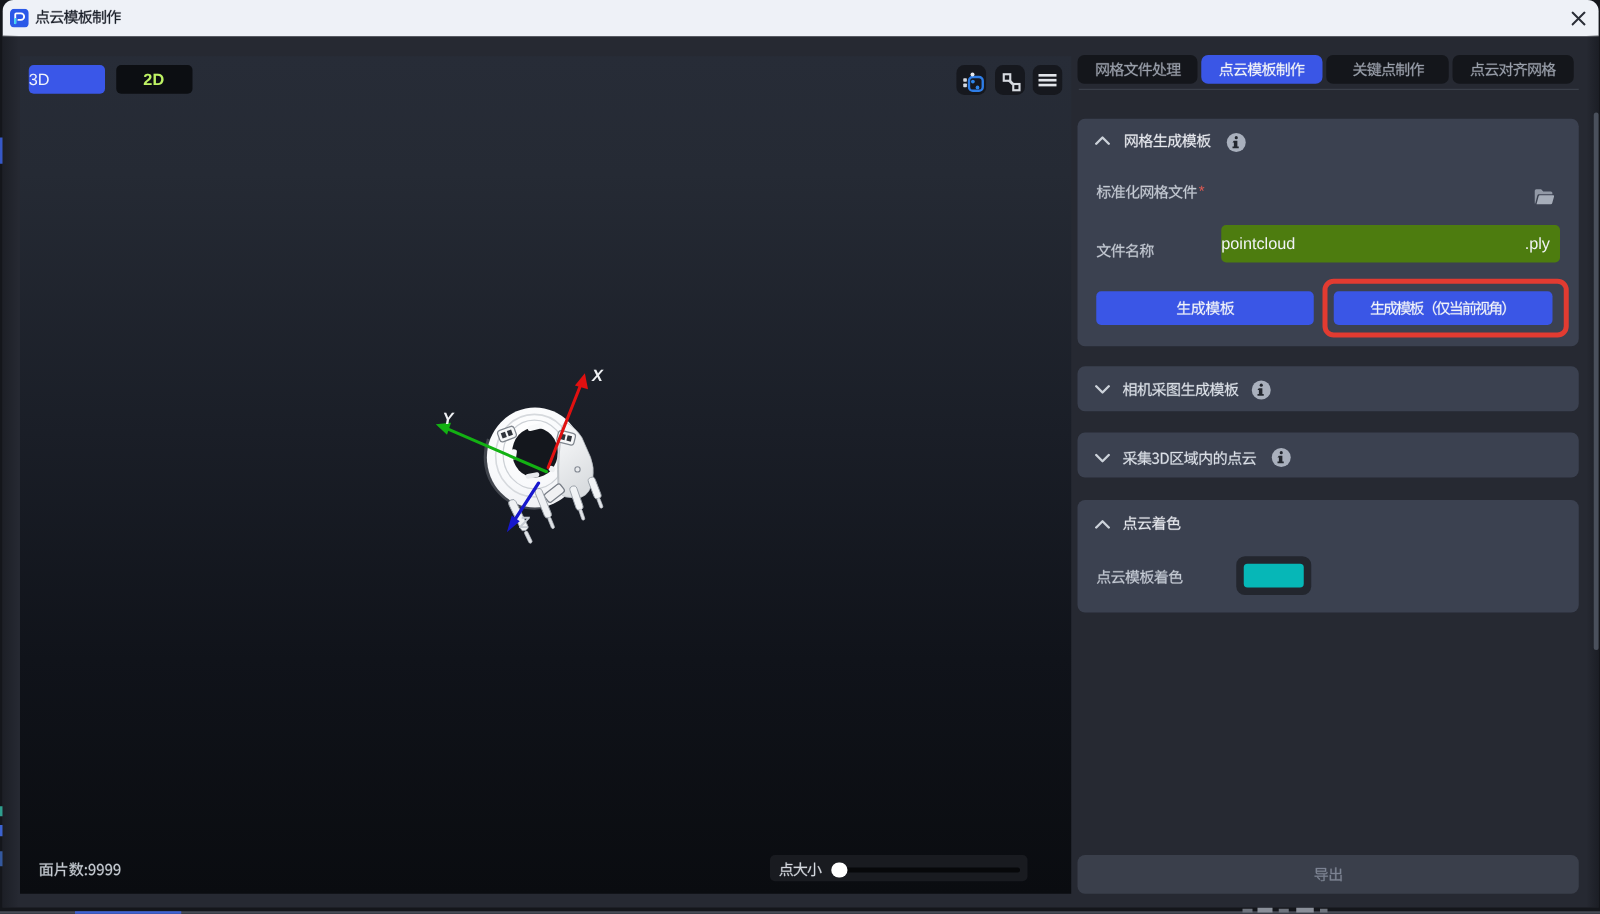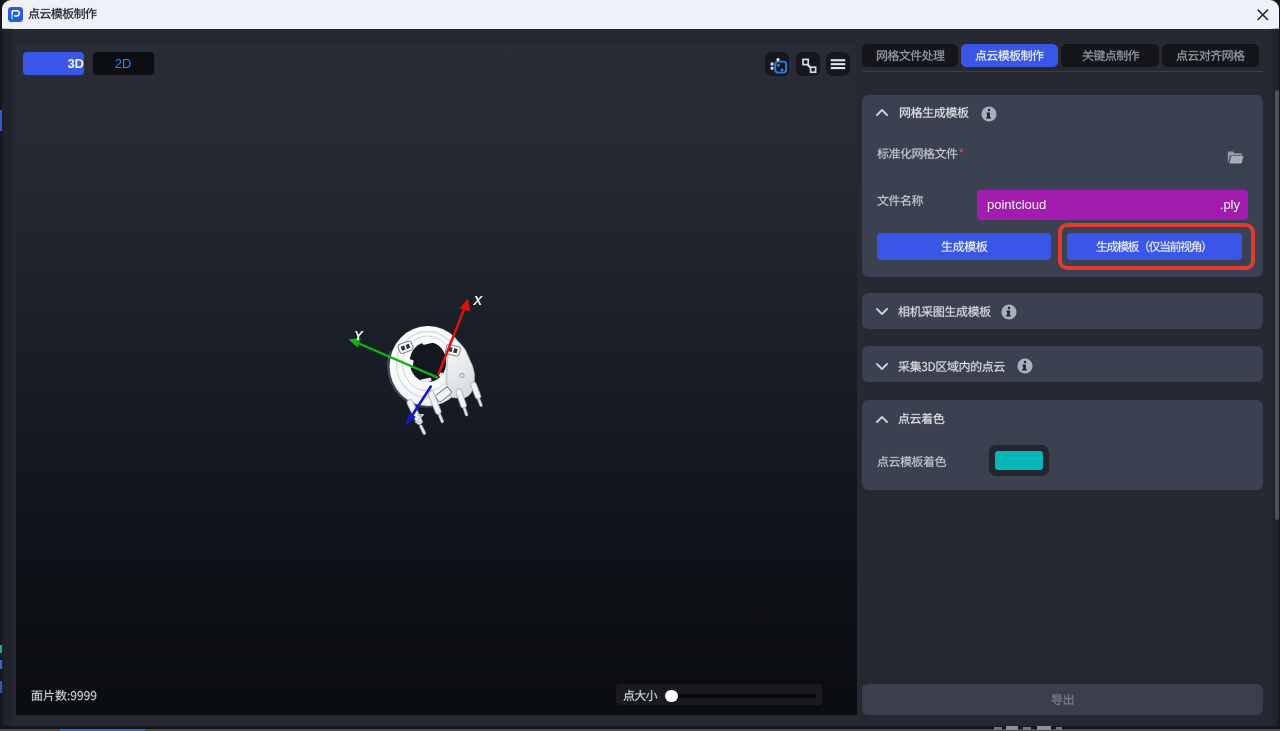--- a/index.html
+++ b/index.html
@@ -24,22 +24,22 @@
 <path d="M4.2 11.5 V8.2" stroke="#35d3f0" stroke-width="1.6" stroke-linecap="round"></path>
 </svg>
 <svg style="position:absolute;left:26px;top:6.0px" width="70" height="16" viewBox="0 -12.0 70 16">
         <path fill="#1c212b" stroke="#1c212b" stroke-width="0.25" d="M2.8 -5.6L9.1 -5.6L9.1 -3.4L2.8 -3.4ZM4.1 -1.5C4.2 -0.8 4.3 0.3 4.3 0.9L5.2 0.7C5.2 0.2 5.1 -0.8 4.9 -1.6ZM6.6 -1.5C6.9 -0.8 7.3 0.2 7.4 0.8L8.3 0.6C8.1 0.0 7.8 -1.0 7.4 -1.7ZM9.0 -1.6C9.6 -0.9 10.3 0.2 10.6 0.9L11.4 0.5C11.1 -0.2 10.4 -1.2 9.8 -1.9ZM2.1 -1.9C1.8 -1.0 1.1 0.0 0.5 0.6L1.3 0.9C2.0 0.3 2.6 -0.7 3.0 -1.6ZM2.0 -6.4L2.0 -2.6L10.0 -2.6L10.0 -6.4L6.4 -6.4L6.4 -8.0L10.9 -8.0L10.9 -8.8L6.4 -8.8L6.4 -10.1L5.5 -10.1L5.5 -6.4ZM13.4 -9.1L13.4 -8.2L21.5 -8.2L21.5 -9.1ZM13.1 0.5C13.6 0.3 14.3 0.3 20.9 -0.3C21.2 0.2 21.4 0.6 21.6 1.0L22.5 0.5C21.9 -0.6 20.7 -2.4 19.7 -3.7L18.8 -3.3C19.3 -2.7 19.9 -1.9 20.4 -1.1L14.3 -0.7C15.3 -1.8 16.2 -3.3 17.1 -4.8L22.7 -4.8L22.7 -5.7L12.1 -5.7L12.1 -4.8L15.8 -4.8C15.0 -3.3 14.0 -1.8 13.7 -1.4C13.3 -0.9 13.0 -0.6 12.7 -0.5C12.9 -0.2 13.0 0.3 13.1 0.5ZM28.5 -5.0L32.6 -5.0L32.6 -4.1L28.5 -4.1ZM28.5 -6.5L32.6 -6.5L32.6 -5.7L28.5 -5.7ZM31.6 -10.1L31.6 -9.1L29.7 -9.1L29.7 -10.1L28.9 -10.1L28.9 -9.1L27.1 -9.1L27.1 -8.3L28.9 -8.3L28.9 -7.4L29.7 -7.4L29.7 -8.3L31.6 -8.3L31.6 -7.4L32.5 -7.4L32.5 -8.3L34.1 -8.3L34.1 -9.1L32.5 -9.1L32.5 -10.1ZM27.6 -7.2L27.6 -3.5L30.1 -3.5C30.0 -3.1 30.0 -2.8 29.9 -2.5L26.9 -2.5L26.9 -1.7L29.6 -1.7C29.2 -0.8 28.3 -0.1 26.5 0.2C26.7 0.4 26.9 0.8 27.0 1.0C29.1 0.5 30.1 -0.4 30.6 -1.7C31.2 -0.4 32.3 0.5 33.8 1.0C34.0 0.7 34.2 0.4 34.4 0.2C33.0 -0.1 32.0 -0.7 31.4 -1.7L34.1 -1.7L34.1 -2.5L30.8 -2.5C30.9 -2.8 30.9 -3.1 30.9 -3.5L33.5 -3.5L33.5 -7.2ZM24.9 -10.1L24.9 -7.8L23.4 -7.8L23.4 -6.9L24.9 -6.9L24.9 -6.9C24.6 -5.3 23.9 -3.4 23.2 -2.4C23.3 -2.1 23.6 -1.8 23.7 -1.5C24.1 -2.2 24.6 -3.3 24.9 -4.5L24.9 0.9L25.8 0.9L25.8 -5.2C26.1 -4.6 26.5 -3.8 26.6 -3.4L27.2 -4.1C27.0 -4.5 26.1 -6.0 25.8 -6.4L25.8 -6.9L27.0 -6.9L27.0 -7.8L25.8 -7.8L25.8 -10.1ZM36.6 -10.1L36.6 -7.8L34.9 -7.8L34.9 -6.9L36.5 -6.9C36.1 -5.3 35.4 -3.3 34.6 -2.4C34.7 -2.1 35.0 -1.7 35.1 -1.5C35.6 -2.3 36.2 -3.7 36.6 -5.1L36.6 0.9L37.4 0.9L37.4 -5.5C37.7 -4.9 38.1 -4.1 38.3 -3.7L38.8 -4.4C38.6 -4.8 37.7 -6.1 37.4 -6.6L37.4 -6.9L38.8 -6.9L38.8 -7.8L37.4 -7.8L37.4 -10.1ZM44.7 -9.9C43.5 -9.3 41.2 -9.1 39.3 -9.0L39.3 -6.0C39.3 -4.1 39.2 -1.4 37.9 0.5C38.1 0.6 38.4 0.8 38.6 1.0C39.9 -0.9 40.2 -3.7 40.2 -5.7L40.6 -5.7C40.9 -4.2 41.4 -2.9 42.2 -1.7C41.4 -0.8 40.5 -0.2 39.5 0.2C39.7 0.4 39.9 0.7 40.0 1.0C41.0 0.5 41.9 -0.1 42.7 -1.0C43.4 -0.1 44.2 0.5 45.2 1.0C45.3 0.7 45.6 0.4 45.8 0.2C44.8 -0.2 44.0 -0.8 43.3 -1.7C44.1 -2.9 44.8 -4.4 45.1 -6.4L44.6 -6.6L44.4 -6.5L40.2 -6.5L40.2 -8.2C42.0 -8.3 44.1 -8.6 45.3 -9.1ZM44.1 -5.7C43.8 -4.4 43.3 -3.4 42.7 -2.4C42.1 -3.4 41.7 -4.5 41.4 -5.7ZM53.7 -9.0L53.7 -2.3L54.6 -2.3L54.6 -9.0ZM55.8 -10.0L55.8 -0.3C55.8 -0.1 55.8 -0.0 55.6 -0.0C55.4 -0.0 54.7 -0.0 54.0 -0.0C54.1 0.2 54.3 0.7 54.3 0.9C55.2 0.9 55.9 0.9 56.2 0.7C56.6 0.6 56.7 0.3 56.7 -0.3L56.7 -10.0ZM47.3 -9.8C47.1 -8.6 46.6 -7.4 46.1 -6.6C46.3 -6.5 46.7 -6.4 46.9 -6.3C47.1 -6.6 47.3 -7.1 47.5 -7.5L49.1 -7.5L49.1 -6.3L46.1 -6.3L46.1 -5.4L49.1 -5.4L49.1 -4.2L46.7 -4.2L46.7 -0.0L47.5 -0.0L47.5 -3.4L49.1 -3.4L49.1 0.9L49.9 0.9L49.9 -3.4L51.6 -3.4L51.6 -0.9C51.6 -0.8 51.6 -0.8 51.4 -0.8C51.3 -0.8 50.9 -0.8 50.4 -0.8C50.5 -0.6 50.6 -0.2 50.7 0.0C51.3 0.0 51.8 0.0 52.1 -0.1C52.4 -0.3 52.4 -0.5 52.4 -0.9L52.4 -4.2L49.9 -4.2L49.9 -5.4L52.8 -5.4L52.8 -6.3L49.9 -6.3L49.9 -7.5L52.4 -7.5L52.4 -8.4L49.9 -8.4L49.9 -10.0L49.1 -10.0L49.1 -8.4L47.8 -8.4C47.9 -8.8 48.0 -9.2 48.1 -9.6ZM63.3 -9.9C62.7 -8.2 61.7 -6.4 60.7 -5.3C60.9 -5.2 61.2 -4.8 61.4 -4.7C62.0 -5.4 62.6 -6.2 63.1 -7.2L63.9 -7.2L63.9 0.9L64.8 0.9L64.8 -2.0L68.4 -2.0L68.4 -2.8L64.8 -2.8L64.8 -4.6L68.3 -4.6L68.3 -5.5L64.8 -5.5L64.8 -7.2L68.5 -7.2L68.5 -8.1L63.5 -8.1C63.8 -8.6 64.0 -9.2 64.2 -9.7ZM60.4 -10.0C59.7 -8.2 58.6 -6.4 57.4 -5.2C57.6 -5.0 57.9 -4.5 58.0 -4.3C58.4 -4.8 58.8 -5.2 59.1 -5.8L59.1 0.9L60.0 0.9L60.0 -7.2C60.5 -8.0 60.9 -8.9 61.3 -9.8Z"></path>
       </svg>
 <svg class="abs" style="left:1255px;top:8.5px" width="12" height="12" viewBox="0 0 12 12">
 <path d="M0.6 0.6 L11 11 M11 0.6 L0.6 11" stroke="#2a2e37" stroke-width="1.6"></path>
       </svg>
 <div class="abs" style="left:14px;top:45px;width:841px;height:670px;
 background:linear-gradient(180deg,#272c37 0%,#252a34 14%,#1a1e27 45%,#10131a 72%,#0a0c10 100%)">
-<div class="abs" style="left:7px;top:7px;width:61px;height:23px;background:#3a57e8;border-radius:4px;color:#f2f4fa;font-weight:bold;font-size:13px;text-align:right;line-height:23px">3D</div>
-<div class="abs" style="left:76.5px;top:7px;width:61px;height:23px;background:#0c0e12;border-radius:4px;color:#3b82f6;font-weight:normal;font-size:13px;text-align:center;line-height:23px">2D</div>
+<div class="abs" style="left:7px;top:7px;width:61px;height:23px;background:#3a57e8;border-radius:4px;color:#f2f4fa;font-weight:normal;font-size:13px;text-align:left;line-height:23px">3D</div>
+<div class="abs" style="left:76.5px;top:7px;width:61px;height:23px;background:#0c0e12;border-radius:4px;color:#bef264;font-weight:bold;font-size:13px;text-align:center;line-height:23px">2D</div>
 <svg class="abs" style="left:749px;top:6.5px" width="24" height="24" viewBox="0 0 24 24">
 <rect width="24" height="24" rx="6.5" fill="#16181e"></rect>
 <rect x="10.2" y="9.6" width="11" height="11" rx="3" fill="none" stroke="#2e7de6" stroke-width="1.9"></rect>
 <circle cx="13.3" cy="13.2" r="1.5" fill="#2e86ea"></circle>
           <circle cx="17" cy="17.9" r="1.5" fill="#2e86ea"></circle>
 <circle cx="13" cy="7.6" r="1.6" fill="#e8ebf0"></circle>
 <rect x="5.6" y="10.5" width="2.9" height="2.9" rx="0.6" fill="#d5d9e0"></rect>
 <rect x="5.6" y="14.8" width="2.9" height="2.9" rx="0.6" fill="#d5d9e0"></rect>
 </svg>
 <svg class="abs" style="left:779.5px;top:6.5px" width="24" height="24" viewBox="0 0 24 24">
@@ -172,21 +172,21 @@
         <path fill="#c6cbd4" stroke="#c6cbd4" stroke-width="0.25" d="M5.6 -9.2L5.6 -8.3L10.8 -8.3L10.8 -9.2ZM9.3 -3.9C9.9 -2.7 10.5 -1.1 10.7 -0.2L11.5 -0.5C11.3 -1.4 10.7 -3.0 10.1 -4.1ZM5.9 -4.1C5.6 -2.8 5.0 -1.5 4.4 -0.7C4.6 -0.6 4.9 -0.3 5.1 -0.2C5.7 -1.1 6.3 -2.5 6.7 -3.9ZM5.1 -6.3L5.1 -5.4L7.6 -5.4L7.6 -0.2C7.6 -0.1 7.6 -0.0 7.4 0.0C7.2 0.0 6.7 0.0 6.1 -0.0C6.2 0.3 6.3 0.6 6.3 0.9C7.2 0.9 7.7 0.9 8.1 0.7C8.4 0.6 8.5 0.3 8.5 -0.2L8.5 -5.4L11.5 -5.4L11.5 -6.3ZM2.4 -10.1L2.4 -7.5L0.6 -7.5L0.6 -6.7L2.2 -6.7C1.8 -5.2 1.1 -3.5 0.3 -2.6C0.5 -2.4 0.7 -2.0 0.8 -1.7C1.4 -2.5 2.0 -3.8 2.4 -5.1L2.4 0.9L3.3 0.9L3.3 -5.3C3.7 -4.7 4.2 -4.0 4.4 -3.6L4.9 -4.3C4.7 -4.7 3.7 -6.0 3.3 -6.4L3.3 -6.7L4.9 -6.7L4.9 -7.5L3.3 -7.5L3.3 -10.1ZM12.1 -9.2C12.7 -8.3 13.4 -7.2 13.7 -6.5L14.5 -6.9C14.2 -7.6 13.5 -8.7 12.9 -9.6ZM12.1 -0.0L13.0 0.4C13.6 -0.7 14.2 -2.3 14.7 -3.6L13.9 -4.1C13.4 -2.6 12.6 -1.0 12.1 -0.0ZM16.7 -4.7L19.3 -4.7L19.3 -3.1L16.7 -3.1ZM16.7 -5.5L16.7 -7.2L19.3 -7.2L19.3 -5.5ZM18.8 -9.7C19.1 -9.1 19.5 -8.4 19.7 -7.9L16.9 -7.9C17.2 -8.5 17.5 -9.1 17.7 -9.8L16.8 -10.0C16.2 -8.1 15.2 -6.3 14.0 -5.2C14.2 -5.1 14.6 -4.7 14.7 -4.6C15.1 -5.0 15.5 -5.5 15.9 -6.1L15.9 1.0L16.7 1.0L16.7 0.1L22.9 0.1L22.9 -0.7L20.1 -0.7L20.1 -2.4L22.4 -2.4L22.4 -3.1L20.1 -3.1L20.1 -4.7L22.5 -4.7L22.5 -5.5L20.1 -5.5L20.1 -7.2L22.7 -7.2L22.7 -7.9L19.7 -7.9L20.5 -8.3C20.3 -8.8 19.9 -9.5 19.5 -10.0ZM16.7 -2.4L19.3 -2.4L19.3 -0.7L16.7 -0.7ZM33.4 -8.3C32.6 -7.1 31.4 -5.9 30.2 -4.9L30.2 -9.9L29.2 -9.9L29.2 -4.2C28.4 -3.6 27.6 -3.1 26.9 -2.8C27.1 -2.6 27.4 -2.3 27.5 -2.1C28.1 -2.4 28.6 -2.7 29.2 -3.0L29.2 -1.0C29.2 0.4 29.6 0.7 30.8 0.7C31.0 0.7 32.6 0.7 32.9 0.7C34.2 0.7 34.4 -0.0 34.5 -2.3C34.3 -2.4 33.9 -2.6 33.6 -2.7C33.6 -0.7 33.5 -0.2 32.8 -0.2C32.5 -0.2 31.1 -0.2 30.8 -0.2C30.3 -0.2 30.2 -0.3 30.2 -0.9L30.2 -3.7C31.7 -4.8 33.2 -6.2 34.3 -7.8ZM26.8 -10.1C26.0 -8.2 24.8 -6.5 23.5 -5.3C23.7 -5.1 24.0 -4.6 24.1 -4.4C24.6 -4.9 25.0 -5.4 25.5 -6.0L25.5 1.0L26.4 1.0L26.4 -7.4C26.9 -8.2 27.3 -9.0 27.6 -9.8ZM36.8 -6.4C37.4 -5.8 38.0 -5.0 38.5 -4.2C38.0 -2.9 37.4 -1.9 36.6 -1.1C36.8 -0.9 37.1 -0.7 37.3 -0.6C38.0 -1.3 38.6 -2.3 39.0 -3.4C39.4 -2.9 39.8 -2.3 40.0 -1.9L40.6 -2.5C40.3 -3.0 39.9 -3.6 39.4 -4.3C39.7 -5.3 40.0 -6.4 40.2 -7.6L39.3 -7.7C39.2 -6.8 39.0 -5.9 38.8 -5.1C38.3 -5.8 37.8 -6.4 37.4 -6.9ZM40.3 -6.4C40.8 -5.8 41.4 -5.0 41.9 -4.2C41.5 -2.9 40.8 -1.8 39.9 -1.0C40.1 -0.9 40.5 -0.6 40.6 -0.5C41.4 -1.2 42.0 -2.2 42.5 -3.4C42.9 -2.7 43.2 -2.1 43.5 -1.5L44.1 -2.1C43.8 -2.7 43.4 -3.5 42.8 -4.3C43.1 -5.3 43.4 -6.4 43.6 -7.6L42.7 -7.7C42.6 -6.8 42.4 -5.9 42.2 -5.1C41.8 -5.7 41.3 -6.3 40.9 -6.9ZM35.6 -9.4L35.6 0.9L36.5 0.9L36.5 -8.5L44.6 -8.5L44.6 -0.2C44.6 -0.0 44.5 0.0 44.3 0.0C44.0 0.1 43.2 0.1 42.5 0.0C42.6 0.3 42.7 0.7 42.8 0.9C43.9 0.9 44.5 0.9 44.9 0.8C45.3 0.6 45.5 0.3 45.5 -0.2L45.5 -9.4ZM52.9 -8.0L55.5 -8.0C55.2 -7.2 54.7 -6.6 54.1 -6.0C53.5 -6.5 53.1 -7.2 52.8 -7.8ZM48.4 -10.1L48.4 -7.5L46.6 -7.5L46.6 -6.7L48.3 -6.7C47.9 -5.0 47.1 -3.1 46.3 -2.1C46.5 -1.9 46.7 -1.5 46.8 -1.3C47.4 -2.1 48.0 -3.4 48.4 -4.8L48.4 0.9L49.3 0.9L49.3 -5.1C49.6 -4.6 50.1 -3.9 50.3 -3.6L50.8 -4.3C50.6 -4.6 49.6 -5.8 49.3 -6.1L49.3 -6.7L50.6 -6.7L50.4 -6.4C50.6 -6.3 50.9 -6.0 51.1 -5.8C51.5 -6.2 51.9 -6.6 52.3 -7.1C52.6 -6.5 53.0 -5.9 53.5 -5.4C52.5 -4.5 51.3 -3.9 50.1 -3.5C50.3 -3.3 50.5 -3.0 50.6 -2.8C50.9 -2.9 51.2 -3.0 51.5 -3.1L51.5 1.0L52.4 1.0L52.4 0.4L55.7 0.4L55.7 0.9L56.6 0.9L56.6 -3.2L57.2 -3.0C57.3 -3.3 57.5 -3.6 57.7 -3.8C56.5 -4.1 55.5 -4.7 54.7 -5.4C55.6 -6.3 56.2 -7.3 56.7 -8.6L56.1 -8.8L55.9 -8.8L53.3 -8.8C53.5 -9.1 53.7 -9.5 53.8 -9.9L53.0 -10.1C52.5 -8.9 51.7 -7.7 50.8 -6.8L50.8 -7.5L49.3 -7.5L49.3 -10.1ZM52.4 -0.3L52.4 -2.7L55.7 -2.7L55.7 -0.3ZM52.1 -3.4C52.8 -3.8 53.5 -4.3 54.1 -4.8C54.7 -4.3 55.4 -3.8 56.2 -3.4ZM62.6 -9.9C62.9 -9.3 63.3 -8.5 63.5 -8.0L64.5 -8.3C64.3 -8.8 63.9 -9.6 63.5 -10.2ZM58.1 -8.0L58.1 -7.1L60.0 -7.1C60.7 -5.3 61.6 -3.7 62.9 -2.4C61.5 -1.3 59.9 -0.5 57.9 0.1C58.1 0.3 58.4 0.7 58.5 0.9C60.5 0.3 62.2 -0.6 63.5 -1.8C64.9 -0.6 66.5 0.3 68.5 0.9C68.6 0.6 68.9 0.2 69.1 0.0C67.2 -0.4 65.6 -1.3 64.2 -2.4C65.4 -3.6 66.4 -5.2 67.1 -7.1L68.9 -7.1L68.9 -8.0ZM63.5 -3.0C62.4 -4.2 61.5 -5.5 60.9 -7.1L66.0 -7.1C65.4 -5.5 64.6 -4.1 63.5 -3.0ZM72.8 -4.1L72.8 -3.2L76.2 -3.2L76.2 1.0L77.1 1.0L77.1 -3.2L80.4 -3.2L80.4 -4.1L77.1 -4.1L77.1 -6.7L79.9 -6.7L79.9 -7.6L77.1 -7.6L77.1 -9.9L76.2 -9.9L76.2 -7.6L74.6 -7.6C74.8 -8.2 74.9 -8.7 75.0 -9.3L74.2 -9.5C73.9 -7.9 73.4 -6.4 72.7 -5.4C72.9 -5.3 73.3 -5.0 73.5 -4.9C73.8 -5.4 74.1 -6.0 74.4 -6.7L76.2 -6.7L76.2 -4.1ZM72.2 -10.0C71.6 -8.2 70.5 -6.4 69.4 -5.2C69.5 -5.0 69.8 -4.6 69.9 -4.4C70.3 -4.8 70.6 -5.2 71.0 -5.8L71.0 0.9L71.9 0.9L71.9 -7.2C72.3 -8.0 72.7 -8.9 73.1 -9.8Z"></path>
       </svg>
 <div class="abs" style="left:957px;top:146px;color:#e05a52;font-size:12px">*</div>
 <svg class="abs" style="left:1224.5px;top:150px" width="17" height="15" viewBox="0 0 17 15">
 <path d="M0.8 12.8 V2.6 Q0.8 1.4 2 1.4 H5.9 L7.6 3.2 H13.7 Q14.9 3.2 14.9 4.4 V5.4 H4.1 Q3.1 5.4 2.9 6.4 L1.2 12.8 Z" fill="#9299a6"></path>
 <path d="M2.2 13.4 L3.9 6.9 Q4.1 6.1 4.9 6.1 H15.5 Q16.5 6.1 16.25 7.1 L14.8 12.4 Q14.55 13.4 13.55 13.4 Z" fill="#a6adb9"></path>
 </svg>
 <svg style="position:absolute;left:875px;top:193.0px" width="48" height="16" viewBox="0 -12.0 48 16">
         <path fill="#c6cbd4" stroke="#c6cbd4" stroke-width="0.25" d="M5.1 -9.9C5.4 -9.3 5.8 -8.5 6.0 -8.0L7.0 -8.3C6.8 -8.8 6.4 -9.6 6.0 -10.2ZM0.6 -8.0L0.6 -7.1L2.5 -7.1C3.2 -5.3 4.1 -3.7 5.4 -2.4C4.0 -1.3 2.4 -0.5 0.4 0.1C0.6 0.3 0.9 0.7 1.0 0.9C3.0 0.3 4.7 -0.6 6.0 -1.8C7.4 -0.6 9.0 0.3 11.0 0.9C11.1 0.6 11.4 0.2 11.6 0.0C9.7 -0.4 8.1 -1.3 6.7 -2.4C7.9 -3.6 8.9 -5.2 9.6 -7.1L11.4 -7.1L11.4 -8.0ZM6.0 -3.0C4.9 -4.2 4.0 -5.5 3.4 -7.1L8.5 -7.1C7.9 -5.5 7.1 -4.1 6.0 -3.0ZM15.3 -4.1L15.3 -3.2L18.7 -3.2L18.7 1.0L19.6 1.0L19.6 -3.2L22.9 -3.2L22.9 -4.1L19.6 -4.1L19.6 -6.7L22.4 -6.7L22.4 -7.6L19.6 -7.6L19.6 -9.9L18.7 -9.9L18.7 -7.6L17.1 -7.6C17.3 -8.2 17.4 -8.7 17.5 -9.3L16.7 -9.5C16.4 -7.9 15.9 -6.4 15.2 -5.4C15.4 -5.3 15.8 -5.0 16.0 -4.9C16.3 -5.4 16.6 -6.0 16.9 -6.7L18.7 -6.7L18.7 -4.1ZM14.7 -10.0C14.1 -8.2 13.0 -6.4 11.9 -5.2C12.0 -5.0 12.3 -4.6 12.4 -4.4C12.8 -4.8 13.1 -5.2 13.5 -5.8L13.5 0.9L14.4 0.9L14.4 -7.2C14.8 -8.0 15.2 -8.9 15.6 -9.8ZM26.2 -6.3C26.8 -5.9 27.5 -5.4 28.0 -4.9C26.6 -4.1 25.1 -3.6 23.6 -3.3C23.7 -3.1 23.9 -2.7 24.0 -2.4C24.7 -2.6 25.4 -2.8 26.0 -3.0L26.0 0.9L26.9 0.9L26.9 0.3L32.3 0.3L32.3 0.9L33.2 0.9L33.2 -4.1L28.4 -4.1C30.4 -5.1 32.1 -6.6 33.1 -8.6L32.5 -8.9L32.4 -8.9L28.1 -8.9C28.4 -9.2 28.7 -9.6 28.9 -9.9L27.9 -10.1C27.2 -9.0 25.8 -7.6 23.8 -6.7C24.0 -6.6 24.3 -6.2 24.5 -6.0C25.6 -6.6 26.6 -7.3 27.3 -8.1L31.8 -8.1C31.1 -7.0 30.0 -6.1 28.8 -5.3C28.3 -5.8 27.5 -6.4 26.9 -6.9ZM32.3 -0.5L26.9 -0.5L26.9 -3.3L32.3 -3.3ZM40.6 -5.4C40.4 -3.9 39.9 -2.4 39.2 -1.4C39.4 -1.3 39.8 -1.1 39.9 -1.0C40.6 -2.0 41.2 -3.6 41.5 -5.2ZM43.9 -5.3C44.4 -4.0 44.9 -2.2 45.1 -1.1L45.9 -1.4C45.7 -2.5 45.2 -4.2 44.7 -5.5ZM40.9 -10.1C40.6 -8.5 40.1 -7.0 39.4 -6.0L39.4 -6.6L37.8 -6.6L37.8 -8.8C38.4 -8.9 39.0 -9.1 39.4 -9.3L38.9 -10.0C38.0 -9.6 36.5 -9.2 35.3 -9.0C35.4 -8.8 35.5 -8.5 35.5 -8.3C36.0 -8.4 36.5 -8.5 37.0 -8.6L37.0 -6.6L35.1 -6.6L35.1 -5.8L36.9 -5.8C36.4 -4.4 35.6 -2.9 34.9 -2.0C35.0 -1.8 35.3 -1.5 35.3 -1.2C35.9 -2.0 36.5 -3.1 37.0 -4.3L37.0 1.0L37.8 1.0L37.8 -4.4C38.2 -3.9 38.7 -3.2 38.9 -2.9L39.4 -3.6C39.2 -3.9 38.2 -5.0 37.8 -5.3L37.8 -5.8L39.3 -5.8L39.2 -5.7C39.4 -5.6 39.8 -5.4 40.0 -5.3C40.4 -5.9 40.8 -6.7 41.1 -7.6L42.3 -7.6L42.3 -0.1C42.3 0.0 42.3 0.1 42.1 0.1C42.0 0.1 41.4 0.1 40.9 0.1C41.0 0.3 41.1 0.7 41.2 0.9C42.0 0.9 42.5 0.9 42.8 0.8C43.1 0.6 43.2 0.4 43.2 -0.1L43.2 -7.6L44.9 -7.6C44.7 -7.2 44.4 -6.7 44.2 -6.3L45.0 -6.1C45.3 -6.8 45.7 -7.6 46.0 -8.4L45.4 -8.5L45.3 -8.5L41.4 -8.5C41.5 -8.9 41.7 -9.4 41.7 -9.9Z"></path>
       </svg>
-<div class="abs" style="left:975px;top:190px;width:271px;height:30px;background:#a21caf;border-radius:4px;color:#f0f2f6;font-size:13px;line-height:30px;padding-left:10px;padding-right:8px">pointcloud<span style="float:right">.ply</span></div>
+<div class="abs" style="left:975px;top:180px;width:271px;height:30px;background:#4d7c0f;border-radius:4px;color:#f0f2f6;font-size:13px;line-height:30px;padding-right:8px">pointcloud<span style="float:right">.ply</span></div>
 <div class="abs" style="left:875px;top:233px;width:174px;height:27px;background:#3a56e6;border-radius:4px"></div>
 <svg style="position:absolute;left:938.8px;top:239.0px" width="48" height="16" viewBox="0 -12.0 48 16">
         <path fill="#f2f4fa" stroke="#f2f4fa" stroke-width="0.25" d="M2.9 -9.9C2.4 -8.2 1.6 -6.5 0.6 -5.4C0.9 -5.3 1.3 -5.1 1.5 -4.9C1.9 -5.4 2.3 -6.1 2.7 -6.9L5.6 -6.9L5.6 -4.2L2.0 -4.2L2.0 -3.4L5.6 -3.4L5.6 -0.3L0.7 -0.3L0.7 0.6L11.4 0.6L11.4 -0.3L6.5 -0.3L6.5 -3.4L10.4 -3.4L10.4 -4.2L6.5 -4.2L6.5 -6.9L10.8 -6.9L10.8 -7.8L6.5 -7.8L6.5 -10.1L5.6 -10.1L5.6 -7.8L3.1 -7.8C3.4 -8.4 3.6 -9.0 3.8 -9.7ZM18.1 -10.1C18.1 -9.4 18.2 -8.7 18.2 -8.0L13.1 -8.0L13.1 -4.7C13.1 -3.1 13.0 -1.0 12.0 0.4C12.2 0.6 12.6 0.9 12.8 1.0C13.9 -0.5 14.1 -3.0 14.1 -4.7L14.1 -4.7L16.3 -4.7C16.2 -2.7 16.2 -1.9 16.0 -1.7C15.9 -1.6 15.8 -1.6 15.6 -1.6C15.4 -1.6 14.9 -1.6 14.3 -1.7C14.5 -1.4 14.6 -1.1 14.6 -0.8C15.2 -0.8 15.7 -0.8 16.1 -0.8C16.4 -0.8 16.6 -0.9 16.8 -1.2C17.0 -1.5 17.1 -2.5 17.1 -5.2C17.1 -5.3 17.2 -5.6 17.2 -5.6L14.1 -5.6L14.1 -7.2L18.2 -7.2C18.4 -5.2 18.7 -3.4 19.1 -2.1C18.3 -1.2 17.4 -0.4 16.4 0.2C16.5 0.3 16.9 0.7 17.0 0.9C17.9 0.3 18.8 -0.3 19.5 -1.1C20.0 0.1 20.8 0.9 21.7 0.9C22.6 0.9 23.0 0.3 23.1 -1.8C22.9 -1.9 22.5 -2.1 22.3 -2.3C22.3 -0.7 22.1 -0.0 21.8 -0.0C21.2 -0.0 20.6 -0.7 20.2 -1.9C21.1 -3.1 21.8 -4.4 22.3 -6.0L21.4 -6.2C21.0 -5.0 20.5 -3.9 19.8 -3.0C19.5 -4.1 19.3 -5.6 19.2 -7.2L23.0 -7.2L23.0 -8.0L19.1 -8.0C19.1 -8.7 19.1 -9.4 19.1 -10.1ZM19.7 -9.5C20.4 -9.1 21.3 -8.5 21.8 -8.0L22.4 -8.7C21.9 -9.1 20.9 -9.7 20.2 -10.0ZM28.9 -5.0L33.0 -5.0L33.0 -4.1L28.9 -4.1ZM28.9 -6.5L33.0 -6.5L33.0 -5.7L28.9 -5.7ZM32.0 -10.1L32.0 -9.1L30.1 -9.1L30.1 -10.1L29.3 -10.1L29.3 -9.1L27.5 -9.1L27.5 -8.3L29.3 -8.3L29.3 -7.4L30.1 -7.4L30.1 -8.3L32.0 -8.3L32.0 -7.4L32.9 -7.4L32.9 -8.3L34.5 -8.3L34.5 -9.1L32.9 -9.1L32.9 -10.1ZM28.0 -7.2L28.0 -3.5L30.5 -3.5C30.4 -3.1 30.4 -2.8 30.3 -2.5L27.3 -2.5L27.3 -1.7L30.0 -1.7C29.6 -0.8 28.7 -0.1 26.9 0.2C27.1 0.4 27.3 0.8 27.4 1.0C29.5 0.5 30.5 -0.4 31.0 -1.7C31.6 -0.4 32.7 0.5 34.2 1.0C34.4 0.7 34.6 0.4 34.8 0.2C33.4 -0.1 32.4 -0.7 31.8 -1.7L34.5 -1.7L34.5 -2.5L31.2 -2.5C31.3 -2.8 31.3 -3.1 31.3 -3.5L33.9 -3.5L33.9 -7.2ZM25.3 -10.1L25.3 -7.8L23.8 -7.8L23.8 -6.9L25.3 -6.9L25.3 -6.9C25.0 -5.3 24.3 -3.4 23.6 -2.4C23.7 -2.1 24.0 -1.8 24.1 -1.5C24.5 -2.2 25.0 -3.3 25.3 -4.5L25.3 0.9L26.2 0.9L26.2 -5.2C26.5 -4.6 26.9 -3.8 27.0 -3.4L27.6 -4.1C27.4 -4.5 26.5 -6.0 26.2 -6.4L26.2 -6.9L27.4 -6.9L27.4 -7.8L26.2 -7.8L26.2 -10.1ZM37.2 -10.1L37.2 -7.8L35.5 -7.8L35.5 -6.9L37.1 -6.9C36.7 -5.3 36.0 -3.3 35.2 -2.4C35.3 -2.1 35.6 -1.7 35.7 -1.5C36.2 -2.3 36.8 -3.7 37.2 -5.1L37.2 0.9L38.0 0.9L38.0 -5.5C38.3 -4.9 38.7 -4.1 38.9 -3.7L39.4 -4.4C39.2 -4.8 38.3 -6.1 38.0 -6.6L38.0 -6.9L39.4 -6.9L39.4 -7.8L38.0 -7.8L38.0 -10.1ZM45.3 -9.9C44.1 -9.3 41.8 -9.1 39.9 -9.0L39.9 -6.0C39.9 -4.1 39.8 -1.4 38.5 0.5C38.7 0.6 39.0 0.8 39.2 1.0C40.5 -0.9 40.8 -3.7 40.8 -5.7L41.2 -5.7C41.5 -4.2 42.0 -2.9 42.8 -1.7C42.0 -0.8 41.1 -0.2 40.1 0.2C40.3 0.4 40.5 0.7 40.6 1.0C41.6 0.5 42.5 -0.1 43.3 -1.0C44.0 -0.1 44.8 0.5 45.8 1.0C45.9 0.7 46.2 0.4 46.4 0.2C45.4 -0.2 44.6 -0.8 43.9 -1.7C44.7 -2.9 45.4 -4.4 45.7 -6.4L45.2 -6.6L45.0 -6.5L40.8 -6.5L40.8 -8.2C42.6 -8.3 44.7 -8.6 45.9 -9.1ZM44.7 -5.7C44.4 -4.4 43.9 -3.4 43.3 -2.4C42.7 -3.4 42.3 -4.5 42.0 -5.7Z"></path>
       </svg>
 <div class="abs" style="left:1065px;top:233px;width:175px;height:27px;background:#3a56e6;border-radius:4px"></div>
 <svg style="position:absolute;left:1094.25px;top:239.0px" width="117" height="16" viewBox="0 -12.0 117 16">
         <path fill="#f2f4fa" stroke="#f2f4fa" stroke-width="0.25" d="M2.9 -9.9C2.4 -8.2 1.6 -6.5 0.6 -5.4C0.9 -5.3 1.3 -5.1 1.5 -4.9C1.9 -5.4 2.3 -6.1 2.7 -6.9L5.6 -6.9L5.6 -4.2L2.0 -4.2L2.0 -3.4L5.6 -3.4L5.6 -0.3L0.7 -0.3L0.7 0.6L11.4 0.6L11.4 -0.3L6.5 -0.3L6.5 -3.4L10.4 -3.4L10.4 -4.2L6.5 -4.2L6.5 -6.9L10.8 -6.9L10.8 -7.8L6.5 -7.8L6.5 -10.1L5.6 -10.1L5.6 -7.8L3.1 -7.8C3.4 -8.4 3.6 -9.0 3.8 -9.7ZM17.0 -10.1C17.0 -9.4 17.1 -8.7 17.1 -8.0L12.0 -8.0L12.0 -4.7C12.0 -3.1 11.9 -1.0 10.9 0.4C11.1 0.6 11.5 0.9 11.7 1.0C12.8 -0.5 13.0 -3.0 13.0 -4.7L13.0 -4.7L15.2 -4.7C15.1 -2.7 15.1 -1.9 14.9 -1.7C14.8 -1.6 14.7 -1.6 14.5 -1.6C14.3 -1.6 13.8 -1.6 13.2 -1.7C13.4 -1.4 13.5 -1.1 13.5 -0.8C14.1 -0.8 14.6 -0.8 15.0 -0.8C15.3 -0.8 15.5 -0.9 15.7 -1.2C15.9 -1.5 16.0 -2.5 16.0 -5.2C16.0 -5.3 16.1 -5.6 16.1 -5.6L13.0 -5.6L13.0 -7.2L17.1 -7.2C17.3 -5.2 17.6 -3.4 18.0 -2.1C17.2 -1.2 16.3 -0.4 15.3 0.2C15.4 0.3 15.8 0.7 15.9 0.9C16.8 0.3 17.7 -0.3 18.4 -1.1C18.9 0.1 19.7 0.9 20.6 0.9C21.5 0.9 21.9 0.3 22.0 -1.8C21.8 -1.9 21.4 -2.1 21.2 -2.3C21.2 -0.7 21.0 -0.0 20.7 -0.0C20.1 -0.0 19.5 -0.7 19.1 -1.9C20.0 -3.1 20.7 -4.4 21.2 -6.0L20.3 -6.2C19.9 -5.0 19.4 -3.9 18.7 -3.0C18.4 -4.1 18.2 -5.6 18.1 -7.2L21.9 -7.2L21.9 -8.0L18.0 -8.0C18.0 -8.7 18.0 -9.4 18.0 -10.1ZM18.6 -9.5C19.3 -9.1 20.2 -8.5 20.7 -8.0L21.3 -8.7C20.8 -9.1 19.8 -9.7 19.1 -10.0ZM26.7 -5.0L30.8 -5.0L30.8 -4.1L26.7 -4.1ZM26.7 -6.5L30.8 -6.5L30.8 -5.7L26.7 -5.7ZM29.8 -10.1L29.8 -9.1L27.9 -9.1L27.9 -10.1L27.1 -10.1L27.1 -9.1L25.3 -9.1L25.3 -8.3L27.1 -8.3L27.1 -7.4L27.9 -7.4L27.9 -8.3L29.8 -8.3L29.8 -7.4L30.7 -7.4L30.7 -8.3L32.3 -8.3L32.3 -9.1L30.7 -9.1L30.7 -10.1ZM25.8 -7.2L25.8 -3.5L28.3 -3.5C28.2 -3.1 28.2 -2.8 28.1 -2.5L25.1 -2.5L25.1 -1.7L27.8 -1.7C27.4 -0.8 26.5 -0.1 24.7 0.2C24.9 0.4 25.1 0.8 25.2 1.0C27.3 0.5 28.3 -0.4 28.8 -1.7C29.4 -0.4 30.5 0.5 32.0 1.0C32.2 0.7 32.4 0.4 32.6 0.2C31.2 -0.1 30.2 -0.7 29.6 -1.7L32.3 -1.7L32.3 -2.5L29.0 -2.5C29.1 -2.8 29.1 -3.1 29.1 -3.5L31.7 -3.5L31.7 -7.2ZM23.1 -10.1L23.1 -7.8L21.6 -7.8L21.6 -6.9L23.1 -6.9L23.1 -6.9C22.8 -5.3 22.1 -3.4 21.4 -2.4C21.5 -2.1 21.8 -1.8 21.9 -1.5C22.3 -2.2 22.8 -3.3 23.1 -4.5L23.1 0.9L24.0 0.9L24.0 -5.2C24.3 -4.6 24.7 -3.8 24.8 -3.4L25.4 -4.1C25.2 -4.5 24.3 -6.0 24.0 -6.4L24.0 -6.9L25.2 -6.9L25.2 -7.8L24.0 -7.8L24.0 -10.1ZM33.9 -10.1L33.9 -7.8L32.2 -7.8L32.2 -6.9L33.8 -6.9C33.4 -5.3 32.7 -3.3 31.9 -2.4C32.0 -2.1 32.3 -1.7 32.4 -1.5C32.9 -2.3 33.5 -3.7 33.9 -5.1L33.9 0.9L34.7 0.9L34.7 -5.5C35.0 -4.9 35.4 -4.1 35.6 -3.7L36.1 -4.4C35.9 -4.8 35.0 -6.1 34.7 -6.6L34.7 -6.9L36.1 -6.9L36.1 -7.8L34.7 -7.8L34.7 -10.1ZM42.0 -9.9C40.8 -9.3 38.5 -9.1 36.6 -9.0L36.6 -6.0C36.6 -4.1 36.5 -1.4 35.2 0.5C35.4 0.6 35.7 0.8 35.9 1.0C37.2 -0.9 37.5 -3.7 37.5 -5.7L37.9 -5.7C38.2 -4.2 38.7 -2.9 39.5 -1.7C38.7 -0.8 37.8 -0.2 36.8 0.2C37.0 0.4 37.2 0.7 37.3 1.0C38.3 0.5 39.2 -0.1 40.0 -1.0C40.7 -0.1 41.5 0.5 42.5 1.0C42.6 0.7 42.9 0.4 43.1 0.2C42.1 -0.2 41.3 -0.8 40.6 -1.7C41.4 -2.9 42.1 -4.4 42.4 -6.4L41.9 -6.6L41.7 -6.5L37.5 -6.5L37.5 -8.2C39.3 -8.3 41.4 -8.6 42.6 -9.1ZM41.4 -5.7C41.1 -4.4 40.6 -3.4 40.0 -2.4C39.4 -3.4 39.0 -4.5 38.7 -5.7ZM50.3 -4.6C50.3 -2.2 51.3 -0.3 52.7 1.2L53.4 0.8C52.1 -0.6 51.2 -2.4 51.2 -4.6C51.2 -6.7 52.1 -8.5 53.4 -9.9L52.7 -10.3C51.3 -8.8 50.3 -6.9 50.3 -4.6ZM56.9 -8.8L56.9 -7.9L57.5 -7.9L57.3 -7.9C57.8 -5.7 58.5 -3.7 59.6 -2.2C58.6 -1.1 57.4 -0.3 56.1 0.2C56.3 0.4 56.5 0.7 56.6 0.9C57.9 0.4 59.2 -0.4 60.2 -1.5C61.1 -0.5 62.2 0.4 63.6 0.9C63.7 0.7 63.9 0.3 64.2 0.2C62.8 -0.3 61.7 -1.1 60.8 -2.2C62.0 -3.8 63.0 -5.9 63.4 -8.6L62.9 -8.8L62.7 -8.8ZM58.2 -7.9L62.4 -7.9C62.0 -5.9 61.2 -4.2 60.2 -2.9C59.2 -4.3 58.6 -6.0 58.2 -7.9ZM56.0 -10.0C55.3 -8.1 54.1 -6.3 52.8 -5.1C53.0 -4.9 53.3 -4.4 53.4 -4.2C53.8 -4.7 54.3 -5.2 54.7 -5.8L54.7 0.9L55.6 0.9L55.6 -7.1C56.1 -8.0 56.6 -8.8 56.9 -9.7ZM64.5 -9.2C65.1 -8.4 65.7 -7.2 66.0 -6.4L66.9 -6.8C66.6 -7.6 65.9 -8.7 65.3 -9.6ZM72.6 -9.7C72.3 -8.7 71.6 -7.5 71.1 -6.7L71.9 -6.4C72.4 -7.1 73.1 -8.3 73.6 -9.3ZM64.4 -0.5L64.4 0.4L72.5 0.4L72.5 1.0L73.4 1.0L73.4 -5.8L69.5 -5.8L69.5 -10.1L68.5 -10.1L68.5 -5.8L64.6 -5.8L64.6 -4.9L72.5 -4.9L72.5 -3.2L65.0 -3.2L65.0 -2.3L72.5 -2.3L72.5 -0.5ZM80.7 -6.2L80.7 -1.2L81.6 -1.2L81.6 -6.2ZM83.2 -6.5L83.2 -0.2C83.2 0.0 83.1 0.1 82.9 0.1C82.7 0.1 82.1 0.1 81.3 0.0C81.5 0.3 81.6 0.7 81.7 0.9C82.6 0.9 83.2 0.9 83.6 0.8C83.9 0.6 84.1 0.4 84.1 -0.2L84.1 -6.5ZM82.2 -10.1C81.9 -9.6 81.5 -8.8 81.0 -8.2L77.4 -8.2L78.0 -8.4C77.8 -8.9 77.3 -9.6 76.8 -10.1L76.0 -9.8C76.4 -9.3 76.9 -8.7 77.1 -8.2L74.1 -8.2L74.1 -7.4L84.9 -7.4L84.9 -8.2L82.1 -8.2C82.4 -8.7 82.8 -9.3 83.1 -9.8ZM78.4 -3.6L78.4 -2.4L75.7 -2.4L75.7 -3.6ZM78.4 -4.3L75.7 -4.3L75.7 -5.5L78.4 -5.5ZM74.9 -6.3L74.9 0.9L75.7 0.9L75.7 -1.7L78.4 -1.7L78.4 -0.1C78.4 0.1 78.4 0.1 78.2 0.1C78.0 0.1 77.5 0.1 76.9 0.1C77.0 0.3 77.1 0.7 77.2 0.9C78.0 0.9 78.5 0.9 78.9 0.8C79.2 0.6 79.3 0.4 79.3 -0.1L79.3 -6.3ZM89.4 -9.5L89.4 -3.1L90.3 -3.1L90.3 -8.7L94.0 -8.7L94.0 -3.1L94.9 -3.1L94.9 -9.5ZM85.8 -9.6C86.3 -9.2 86.7 -8.5 87.0 -8.1L87.7 -8.6C87.5 -9.0 87.0 -9.6 86.5 -10.1ZM91.6 -7.8L91.6 -5.4C91.6 -3.6 91.3 -1.3 88.2 0.3C88.4 0.4 88.7 0.8 88.8 1.0C90.6 0.0 91.6 -1.3 92.1 -2.6L92.1 -0.2C92.1 0.6 92.4 0.8 93.2 0.8L94.3 0.8C95.3 0.8 95.5 0.3 95.6 -1.6C95.4 -1.7 95.1 -1.8 94.8 -2.0C94.8 -0.2 94.7 0.1 94.3 0.1L93.3 0.1C93.0 0.1 92.9 0.0 92.9 -0.3L92.9 -3.3L92.3 -3.3C92.5 -4.0 92.5 -4.8 92.5 -5.4L92.5 -7.8ZM84.8 -8.0L84.8 -7.2L87.7 -7.2C87.0 -5.7 85.7 -4.2 84.5 -3.3C84.6 -3.2 84.8 -2.7 84.9 -2.4C85.4 -2.8 85.8 -3.2 86.3 -3.7L86.3 0.9L87.1 0.9L87.1 -4.2C87.6 -3.7 88.1 -3.0 88.3 -2.6L88.9 -3.3C88.7 -3.6 87.8 -4.6 87.4 -5.1C87.9 -5.9 88.4 -6.8 88.8 -7.7L88.3 -8.1L88.1 -8.0ZM97.7 -6.5L100.3 -6.5L100.3 -5.0L97.7 -5.0ZM97.7 -7.3L97.7 -7.3C98.0 -7.7 98.4 -8.1 98.7 -8.5L102.0 -8.5C101.8 -8.1 101.4 -7.7 101.1 -7.3ZM104.1 -6.5L104.1 -5.0L101.2 -5.0L101.2 -6.5ZM98.5 -10.1C97.9 -8.9 96.8 -7.4 95.2 -6.3C95.4 -6.2 95.7 -5.9 95.8 -5.7C96.2 -5.9 96.5 -6.2 96.8 -6.4L96.8 -4.3C96.8 -2.8 96.6 -0.9 95.3 0.4C95.5 0.5 95.8 0.9 96.0 1.1C96.8 0.3 97.2 -0.8 97.5 -1.8L100.3 -1.8L100.3 0.7L101.2 0.7L101.2 -1.8L104.1 -1.8L104.1 -0.2C104.1 -0.0 104.0 0.0 103.8 0.0C103.6 0.0 102.9 0.1 102.1 0.0C102.3 0.3 102.4 0.7 102.5 0.9C103.4 0.9 104.1 0.9 104.5 0.8C104.9 0.6 105.0 0.3 105.0 -0.2L105.0 -7.3L102.1 -7.3C102.6 -7.8 103.0 -8.4 103.3 -8.9L102.7 -9.3L102.6 -9.3L99.2 -9.3L99.5 -9.9ZM97.7 -4.2L100.3 -4.2L100.3 -2.6L97.6 -2.6C97.7 -3.2 97.7 -3.7 97.7 -4.2ZM104.1 -4.2L104.1 -2.6L101.2 -2.6L101.2 -4.2ZM108.7 -4.6C108.7 -6.9 107.7 -8.8 106.3 -10.3L105.6 -9.9C106.9 -8.5 107.8 -6.7 107.8 -4.6C107.8 -2.4 106.9 -0.6 105.6 0.8L106.3 1.2C107.7 -0.3 108.7 -2.2 108.7 -4.6Z"></path>
       </svg>
 <div class="abs" style="left:1056px;top:223px;width:197px;height:47px;border:4px solid #e23b31;border-radius:9px"></div>
 <div class="abs" style="left:860px;top:293px;width:401px;height:36px;background:#3b4150;border-radius:6px"></div>

